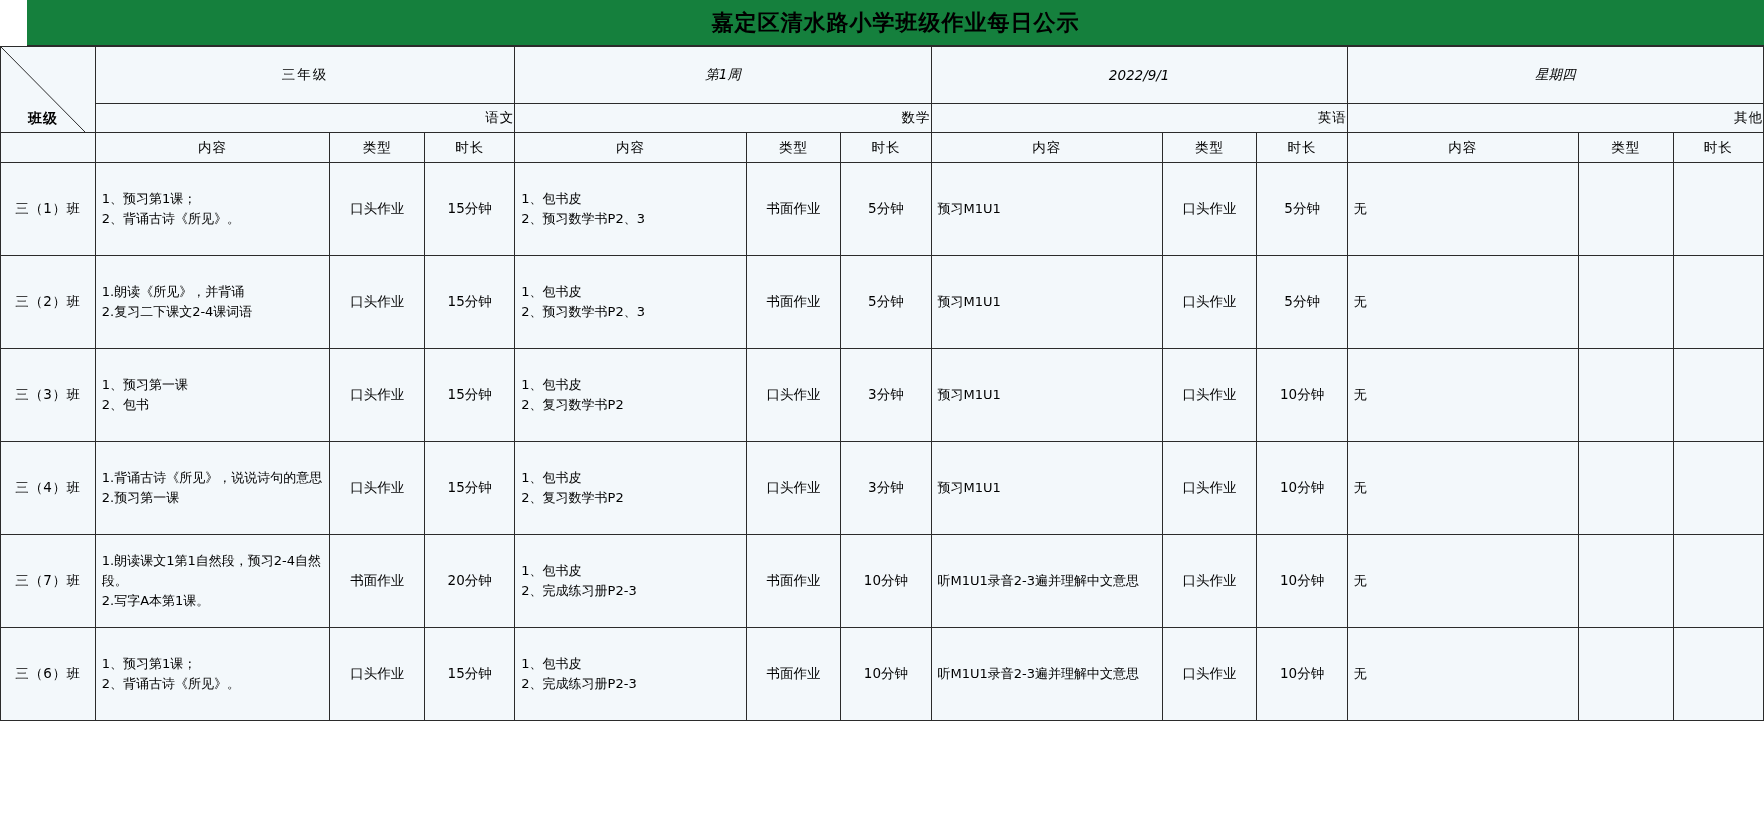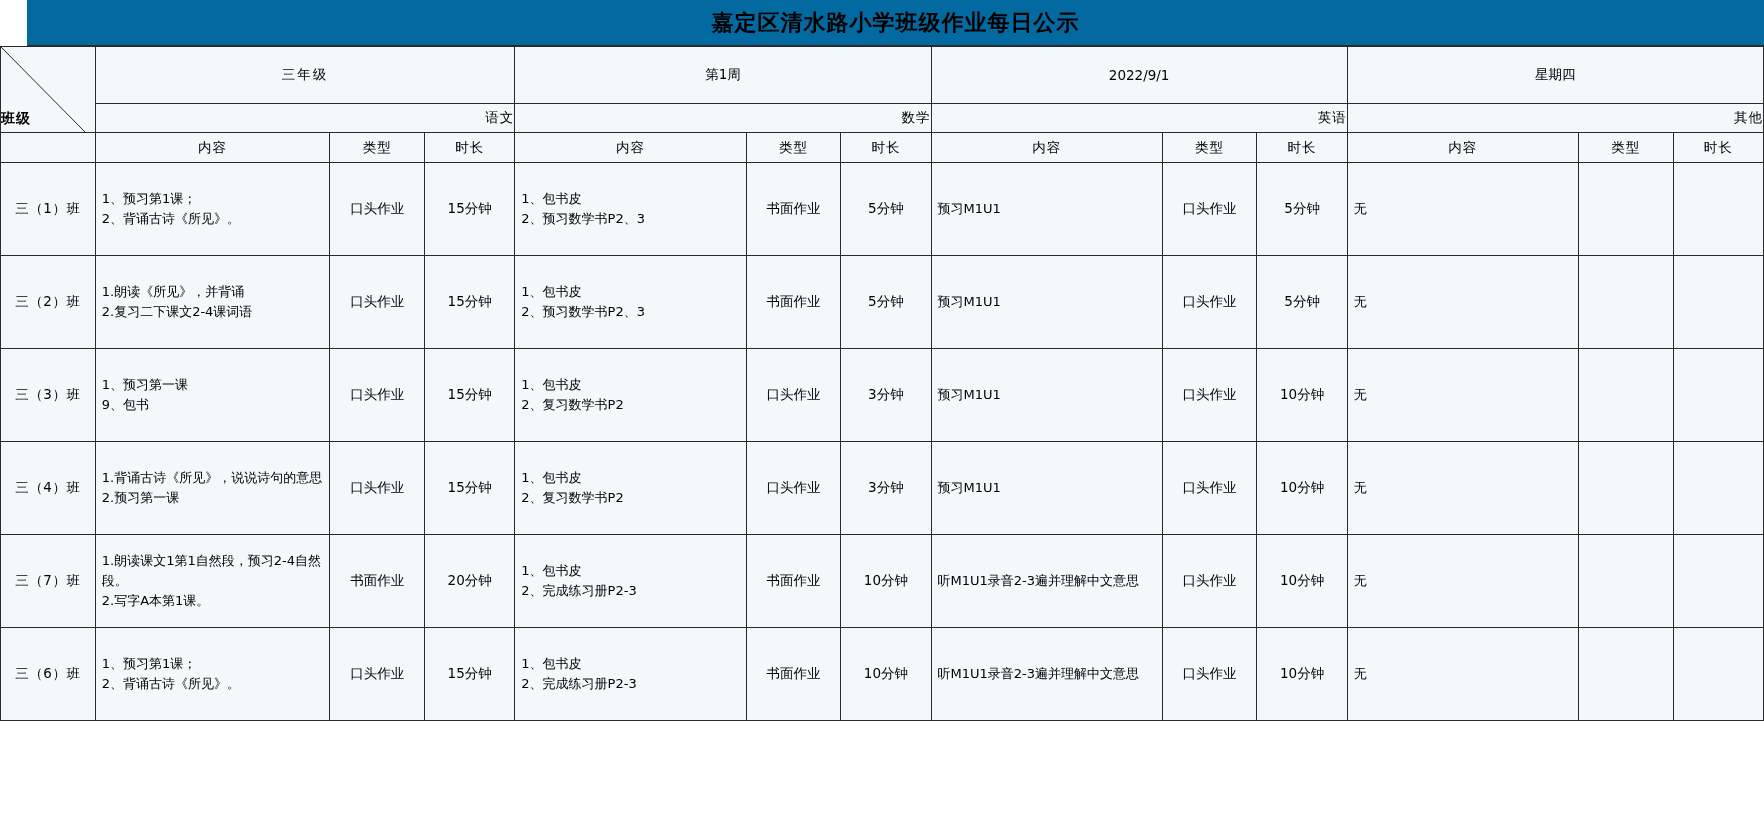--- a/index.html
+++ b/index.html
@@ -18,21 +18,21 @@
     width: 1764px;
     height: 833px;
     position: relative;
     box-sizing: border-box;
   }
   .title-bar {
     height: 45px;
     display: flex;
     align-items: center;
     justify-content: center;
-    background: #0369a1;
+    background: #15803d;
     border-bottom: 1px solid #2b2b2b;
     margin-left: 27px;
   }
   .title-text {
     font-size: 22px;
     font-weight: bold;
     letter-spacing: 1px;
     font-family: "DejaVu Sans", sans-serif;
   }
   table.main {
@@ -55,20 +55,21 @@
   .hdr-grade {
     font-size: 19px;
     font-weight: bold;
     letter-spacing: 2px;
     height: 56px;
     margin-top: 8px;
   }
   .hdr-meta {
     font-size: 14px;
     height: 56px;
+    font-style: italic;
   }
   .hdr-subject {
     font-size: 15px;
     font-weight: bold;
     height: 28px;
     letter-spacing: 1px;
     text-align: right;
   }
   .hdr-col {
     font-size: 14px;
@@ -91,20 +92,21 @@
   .corner svg {
     display: block;
     position: absolute;
     top: 0; left: 0;
   }
   .corner .corner-label {
     position: absolute;
     left: 0;
     bottom: 4px;
     width: 84px;
+    text-align: center;
     font-size: 14px;
     font-weight: bold;
     letter-spacing: 1px;
   }
   .cell-content {
     line-height: 1.55;
     font-size: 13px;
     white-space: pre-line;
     padding: 6px 6px;
   }
@@ -223,21 +225,21 @@
             <div class="cell-content">无</div>
           </td>
         <td class="ctr"></td>
         <td class="ctr"></td>
       </tr>
 
       <tr class="row-body">
         <td class="ctr class-cell">三（3）班</td>
         <td class="lft">
             <div class="cell-content">1、预习第一课
-9、包书</div>
+2、包书</div>
           </td>
         <td class="ctr">口头作业</td>
         <td class="ctr">15分钟</td>
         <td class="lft">
             <div class="cell-content">1、包书皮
 2、复习数学书P2</div>
           </td>
         <td class="ctr">口头作业</td>
         <td class="ctr">3分钟</td>
         <td class="lft">

